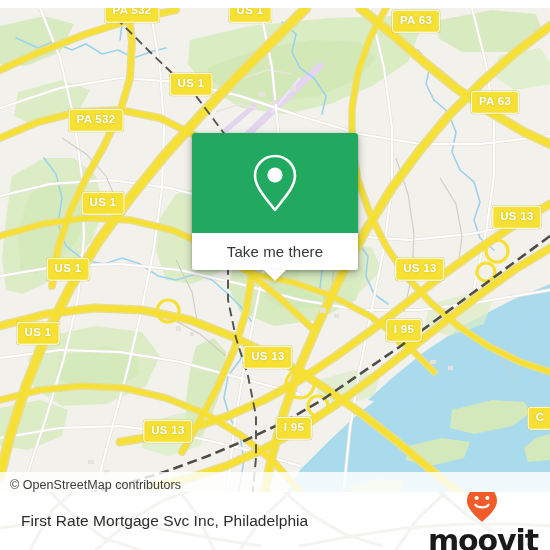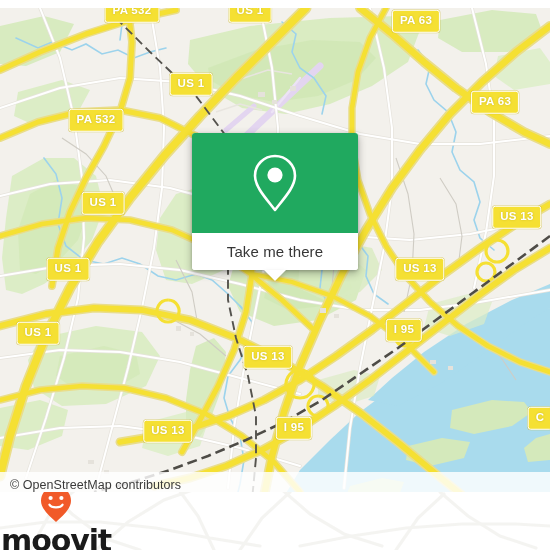--- a/index.html
+++ b/index.html
@@ -400,20 +400,21 @@
         <path d="M176,-6 L198,24 L214,58"></path>
         <path d="M240,58 L262,26 L290,0"></path>
         <path d="M280,-4 L310,22 L344,42 L382,54"></path>
         <path d="M396,58 L418,26 L444,2"></path>
         <path d="M440,0 L468,24 L500,44 L536,56"></path>
         <path d="M0,36 L46,30 L100,30 L156,36 L210,46 L260,54"></path>
         <path d="M300,54 L352,44 L406,36 L462,32 L516,32 L550,34"></path>
       </g>
     </svg>
     <div id="footer-inner">
+      <span id="footer-title">First Rate Mortgage Svc Inc, Philadelphia</span>
       <div id="brand">
         <svg width="34" height="38" viewBox="0 0 34 38">
           <path d="M17 1 C8.7 1 2 7.6 2 15.8 C2 24.6 11.6 31.6 17 37 C22.4 31.6 32 24.6 32 15.8 C32 7.6 25.3 1 17 1 Z" fill="#f15a29"></path>
           <circle cx="11.6" cy="13" r="2.1" fill="#ffffff"></circle>
           <circle cx="22.4" cy="13" r="2.1" fill="#ffffff"></circle>
           <path d="M10.4 19.6 C12.6 23.2 21.4 23.2 23.6 19.6" fill="none" stroke="#ffffff" stroke-width="2.2" stroke-linecap="round"></path>
         </svg>
         <span id="brand-wordmark">moovit</span>
       </div>
     </div>

